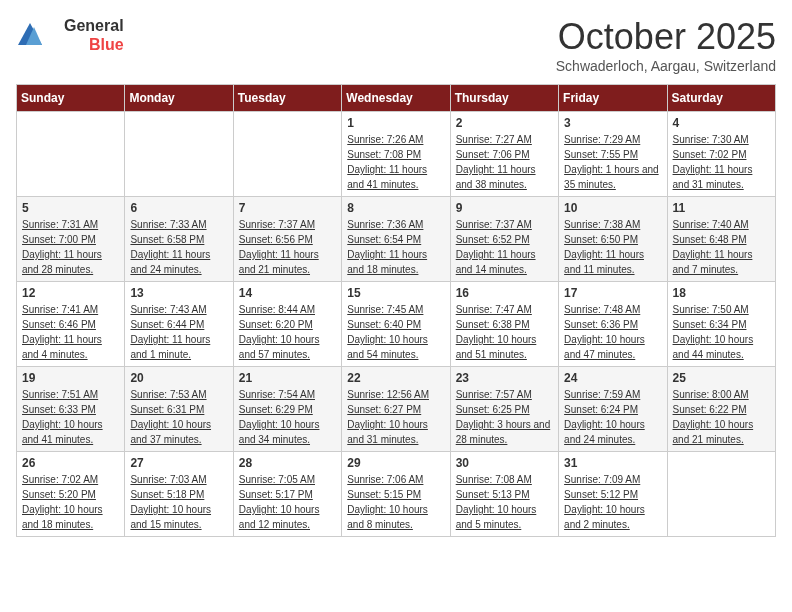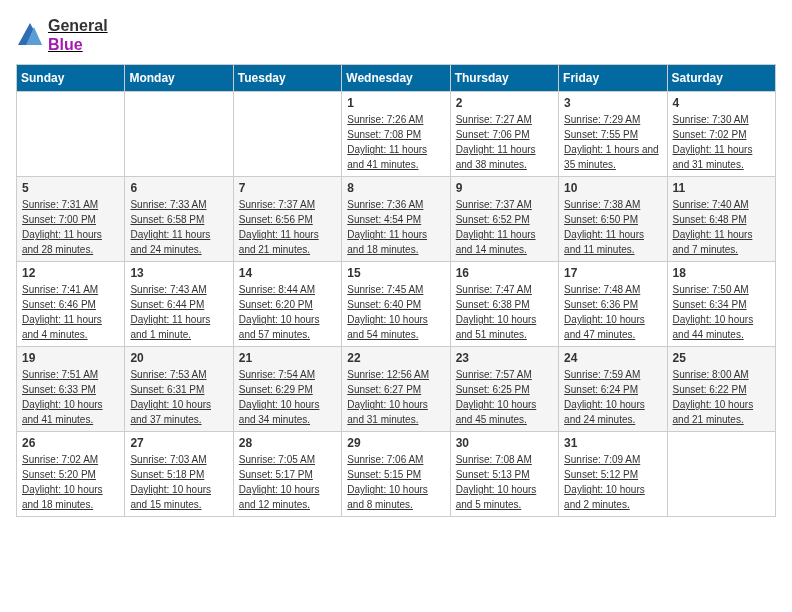--- a/index.html
+++ b/index.html
@@ -12,22 +12,21 @@
     }
     .header {
       display: flex;
       justify-content: space-between;
       align-items: flex-start;
       margin-bottom: 10px;
     }
     .logo {
       display: flex;
       align-items: center;
-      gap: 4px;
-      text-decoration: underline;
+      gap: 20px;
     }
     .logo-icon {
       width: 28px;
       height: 28px;
     }
     .title-block {
       text-align: right;
     }
     .month-title {
       font-size: 36px;
@@ -37,21 +36,21 @@
     .location {
       font-size: 14px;
       color: #555;
     }
     .calendar {
       width: 100%;
       border-collapse: collapse;
       border: 1px solid #ccc;
     }
     .calendar th {
-      background-color: #0369a1;
+      background-color: #7f1d1d;
       color: #fff;
       font-size: 12px;
       font-weight: bold;
       padding: 6px 4px;
       text-align: left;
       border: 1px solid #ccc;
     }
     .calendar td {
       vertical-align: top;
       border: 1px solid #ccc;
@@ -83,22 +82,26 @@
 <body>
 
 <div class="header">
   <div class="logo">
     <svg class="logo-icon" viewBox="0 0 28 28" xmlns="http://www.w3.org/2000/svg">
       <polygon points="14,2 26,24 2,24" fill="#2e6db4"></polygon>
       <polygon points="18,6 26,24 10,24" fill="#5a9fd4"></polygon>
     </svg>
     <div>
       <div style="font-size:16px;font-weight:bold;color:#333;line-height:1.2;">General</div>
-      <div style="font-size:16px;font-weight:bold;color:#a21caf;line-height:1.2;">Blue</div>
+      <div style="font-size:16px;font-weight:bold;color:#ef4444;line-height:1.2;text-align:right;">Blue</div>
     </div>
+  </div>
+  <div class="title-block">
+    <div class="month-title">October 2025</div>
+    <div class="location">Schwaderloch, Aargau, Switzerland</div>
   </div>
 </div>
 
 <table class="calendar">
   <thead>
     <tr>
     <th>Sunday</th>
         <th>Monday</th>
         <th>Tuesday</th>
         <th>Wednesday</th>
@@ -167,21 +170,21 @@
         <div class="day-info">
           <span>Sunrise: 7:37 AM</span><br>
           <span>Sunset: 6:56 PM</span><br>
           <span>Daylight: 11 hours and 21 minutes.</span>
         </div>
       </td>
         <td>
         <span class="day-number">8</span>
         <div class="day-info">
           <span>Sunrise: 7:36 AM</span><br>
-          <span>Sunset: 4:54 PM</span><br>
+          <span>Sunset: 6:54 PM</span><br>
           <span>Daylight: 11 hours and 18 minutes.</span>
         </div>
       </td>
         <td>
         <span class="day-number">9</span>
         <div class="day-info">
           <span>Sunrise: 7:37 AM</span><br>
           <span>Sunset: 6:52 PM</span><br>
           <span>Daylight: 11 hours and 14 minutes.</span>
         </div>
@@ -292,21 +295,21 @@
           <span>Sunrise: 12:56 AM</span><br>
           <span>Sunset: 6:27 PM</span><br>
           <span>Daylight: 10 hours and 31 minutes.</span>
         </div>
       </td>
         <td>
         <span class="day-number">23</span>
         <div class="day-info">
           <span>Sunrise: 7:57 AM</span><br>
           <span>Sunset: 6:25 PM</span><br>
-          <span>Daylight: 10 hours and 45 minutes.</span>
+          <span>Daylight: 3 hours and 28 minutes.</span>
         </div>
       </td>
         <td>
         <span class="day-number">24</span>
         <div class="day-info">
           <span>Sunrise: 7:59 AM</span><br>
           <span>Sunset: 6:24 PM</span><br>
           <span>Daylight: 10 hours and 24 minutes.</span>
         </div>
       </td>

